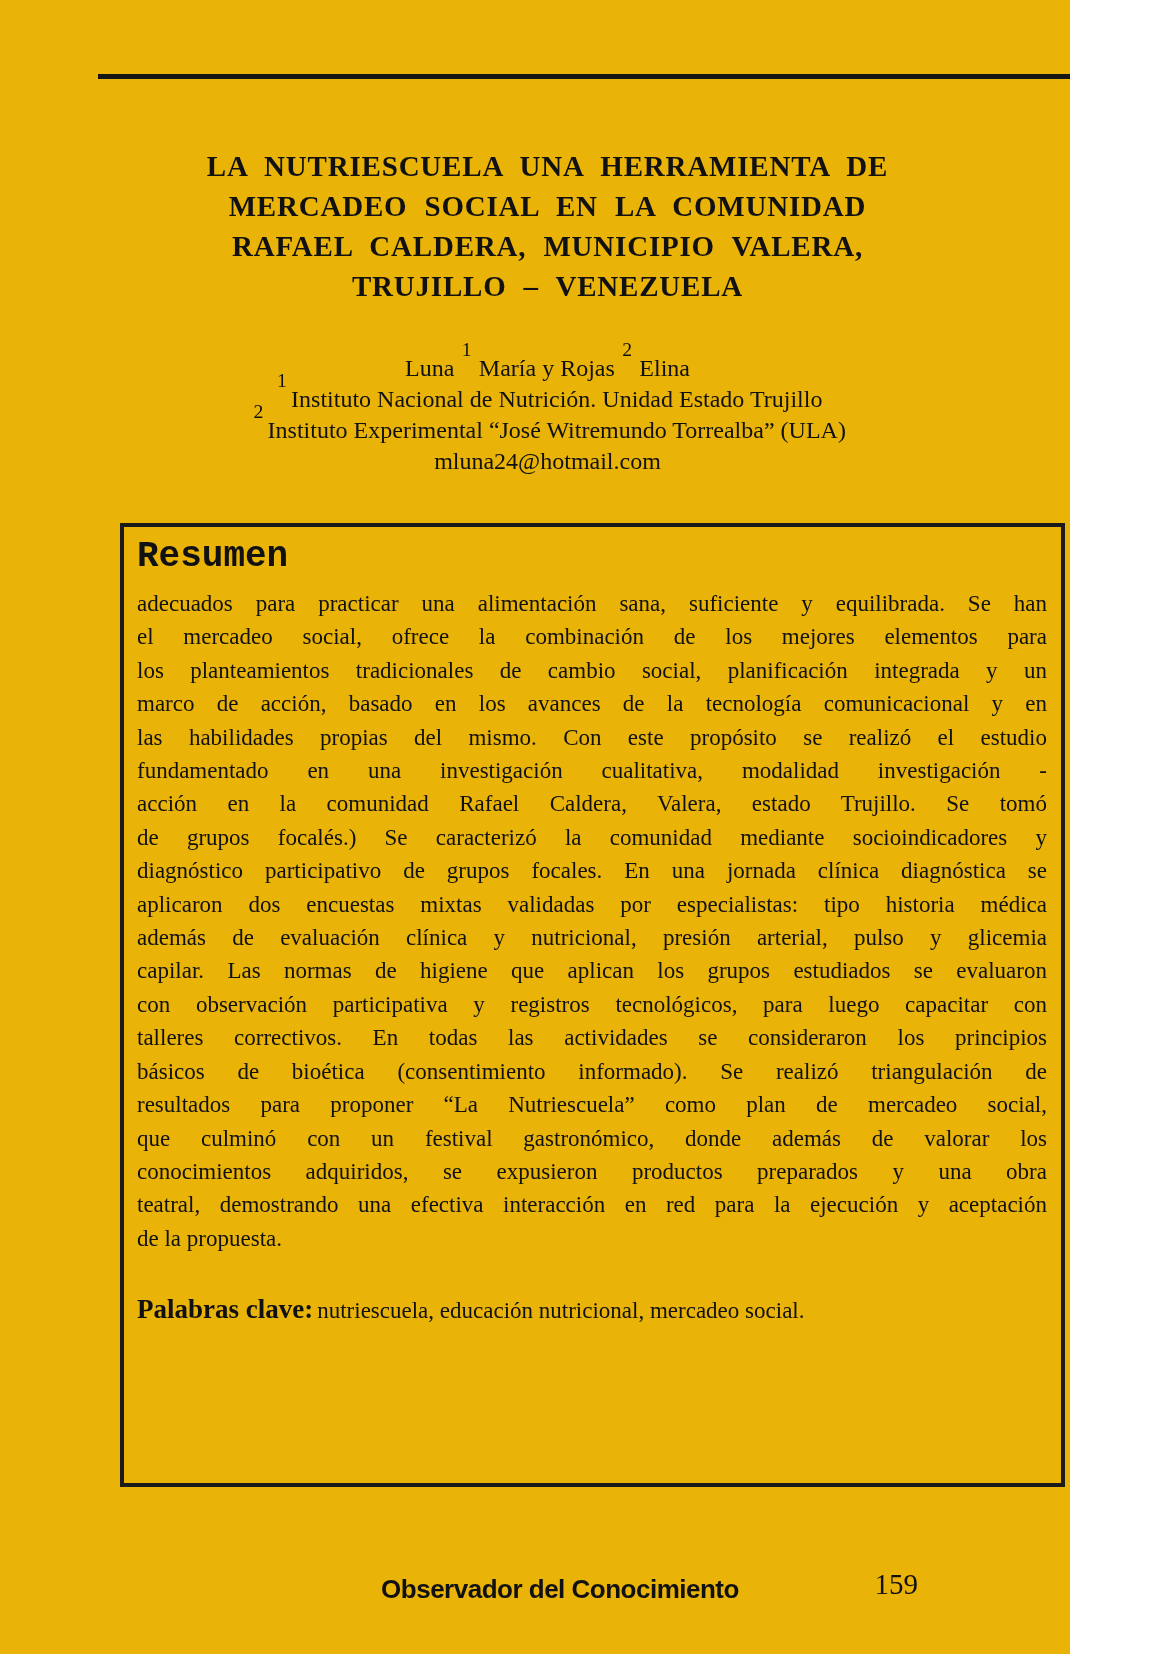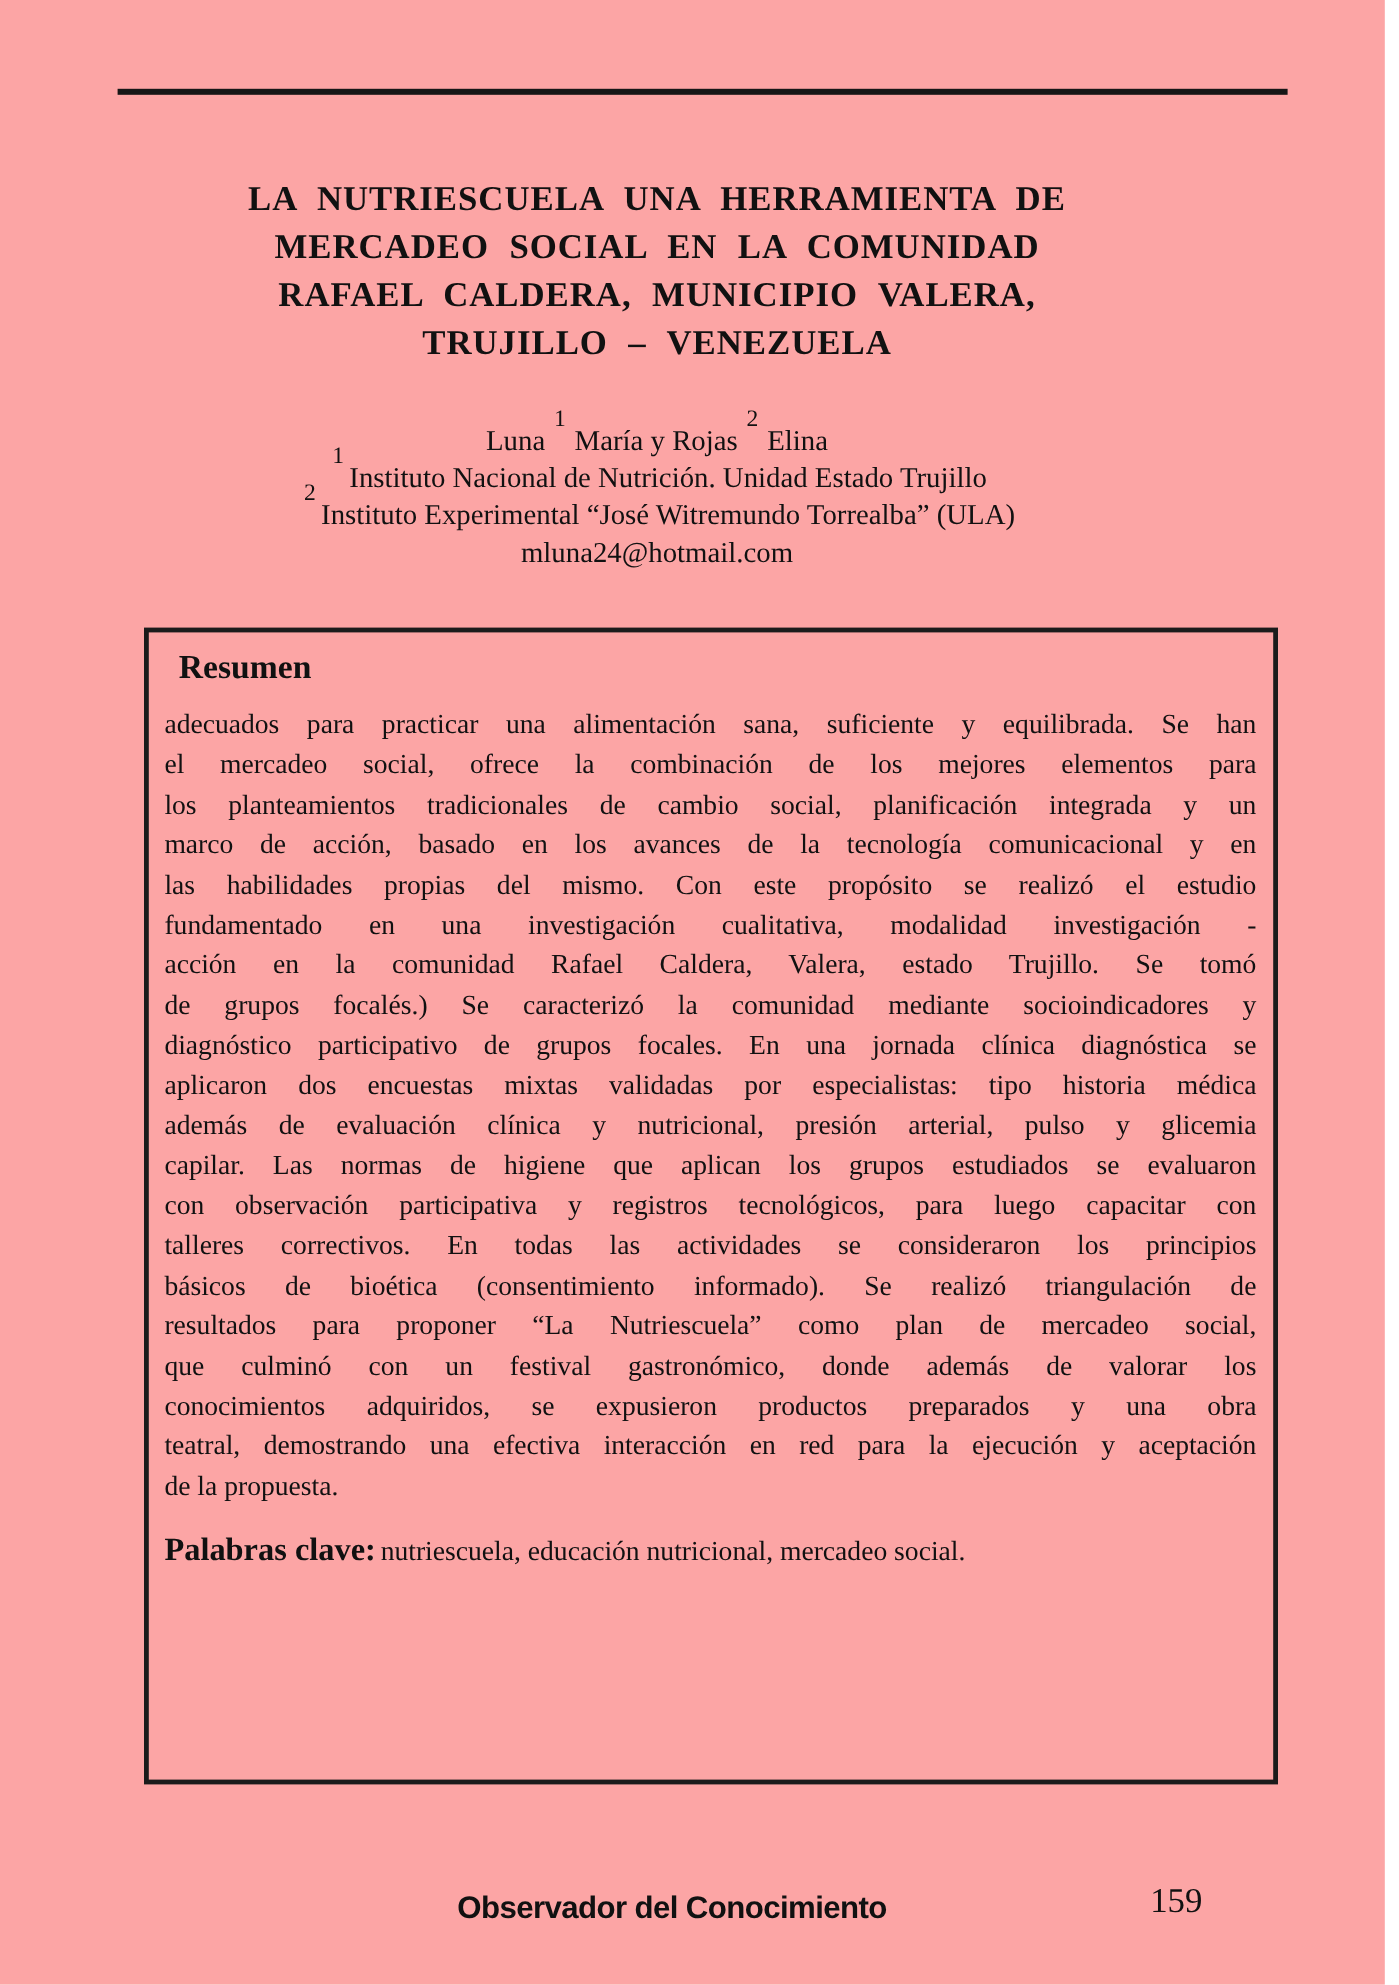--- a/index.html
+++ b/index.html
@@ -1,19 +1,19 @@
 <!DOCTYPE html>
 <html><head>
 <meta charset="utf-8">
 <style>
   html,body { margin:0; padding:0; background:#ffffff; }
   .page {
     position:relative;
-    width:1154px; height:1654px;
-    background:#fca5a5;
+    width:1070px; height:1654px;
+    background:#eab308;
     color:#111111;
     font-family:"Liberation Serif", serif;
     overflow:hidden;
   }
   .top-rule {
     position:absolute; left:98px; top:74px;
     width:975px; height:5px; background:#161616;
   }
   .title-block {
     position:absolute; left:95px; top:146px; width:905px;
@@ -29,31 +29,32 @@
     font-size:0.82em; position:relative; top:-0.55em;
     margin:0 0.22em; line-height:0;
   }
   .abstract-box {
     position:absolute; left:120px; top:523px;
     width:945px; height:964px;
     border:4px solid #1b1b1b; box-sizing:border-box;
     padding:12px 14px 0 13px;
   }
   .abstract-heading {
-    font-size:28px; font-weight:bold; line-height:36px;
-    margin:0 0 12px 12px;
+    font-size:36px; font-weight:bold; line-height:36px;
+    margin:0 0 12px 0;
+    font-family:Liberation Mono, monospace;
   }
   .abs-line {
     font-size:23px; line-height:33.4px;
     text-align:justify; text-align-last:justify;
     white-space:normal;
   }
   .abs-line.last { text-align-last:left; }
   .keywords {
-    margin-top:18px; line-height:36px;
+    margin-top:36px; line-height:36px;
   }
   .keywords .kw-label { font-size:27px; font-weight:bold; }
   .keywords .kw-text  { font-size:23px; }
   .footer-journal {
     position:absolute; left:0; top:1574px; width:1120px;
     text-align:center;
     font-family:"Liberation Sans", sans-serif;
     font-weight:bold; font-size:26px; letter-spacing:-0.5px;
   }
   .footer-page {

